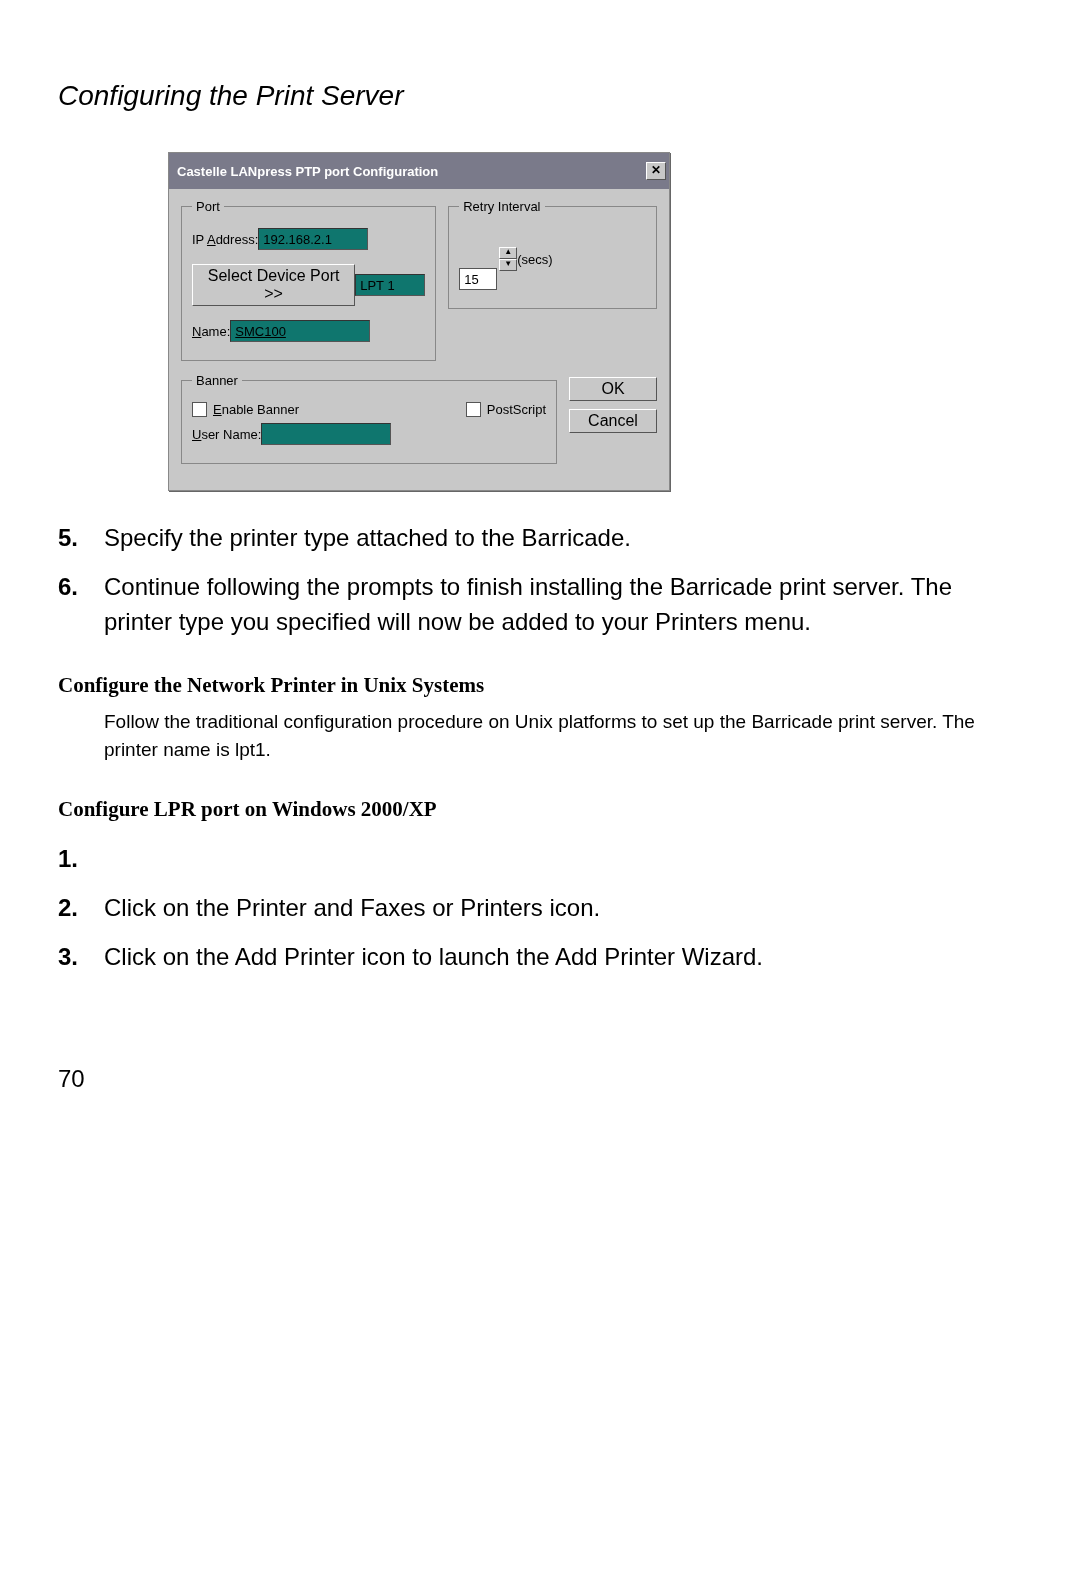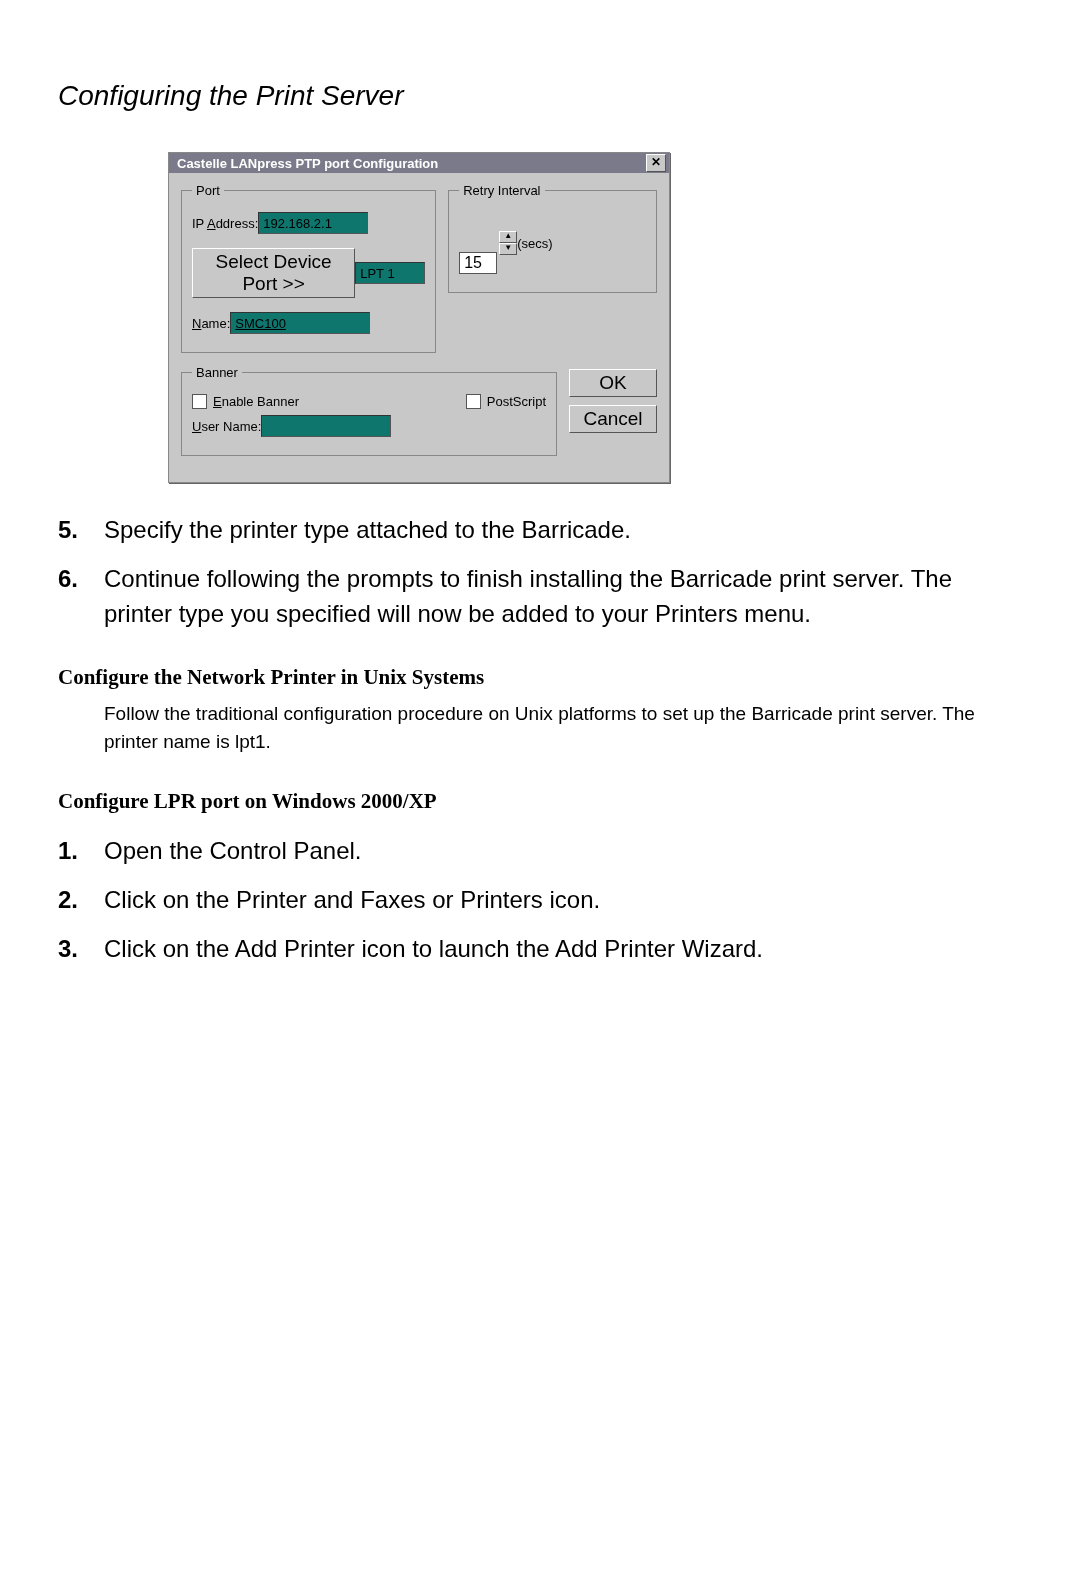--- a/index.html
+++ b/index.html
@@ -28,21 +28,21 @@
     background: #c8c8c8;
     box-shadow: 1px 1px 0 #666;
     font-family: Tahoma, Arial, sans-serif;
     font-size: 14px;
     color: #000;
   }
   .titlebar {
     display: flex;
     align-items: center;
     justify-content: space-between;
-    height: 20px;
+    height: 36px;
     padding: 0 3px 0 8px;
     background: #7a7a8a;
     color: #fff;
     font-weight: bold;
     font-size: 13px;
   }
   .titlebar .close-btn {
     width: 18px;
     height: 16px;
     background: #c8c8c8;
@@ -85,35 +85,35 @@
     font-size: 13px;
     padding: 1px 4px;
     height: 18px;
     box-sizing: content-box;
   }
   .btn {
     background: #c8c8c8;
     border: 1px solid #fff;
     border-right-color: #555;
     border-bottom-color: #555;
-    font-size: 19px;
+    font-size: 16px;
     padding: 2px 8px;
     cursor: default;
     min-width: 52px;
     text-align: center;
   }
   .spin {
     display: flex;
     align-items: center;
   }
   .spin input {
     width: 28px;
     border: 1px solid #555;
     background: #fff;
-    font-size: 16px;
+    font-size: 13px;
     padding: 1px 4px;
     height: 18px;
     margin-top: 40px;
   }
   .spin .arrows {
     display: flex;
     flex-direction: column;
     margin-left: 2px;
   }
   .spin .arrows div {
@@ -286,26 +286,26 @@
   </ol>
 
   <div class="section-heading">Configure the Network Printer in Unix Systems</div>
   <div class="section-body">Follow the traditional configuration procedure on Unix platforms to set up the Barricade print server. The printer name is lpt1.</div>
 
   <div class="section-heading">Configure LPR port on Windows 2000/XP</div>
 
   <ol class="steps" style="margin-top:20px">
     <li>
       <span class="num">1.</span>
-      <span>Open the Control Panel.</span>
     </li>
     <li>
       <span class="num">2.</span>
       <span>Click on the Printer and Faxes or Printers icon.</span>
     </li>
     <li>
       <span class="num">3.</span>
       <span>Click on the Add Printer icon to launch the Add Printer Wizard.</span>
     </li>
   </ol>
 
+  <div class="page-num">70</div>
 
 </div>
 
 </body></html>

